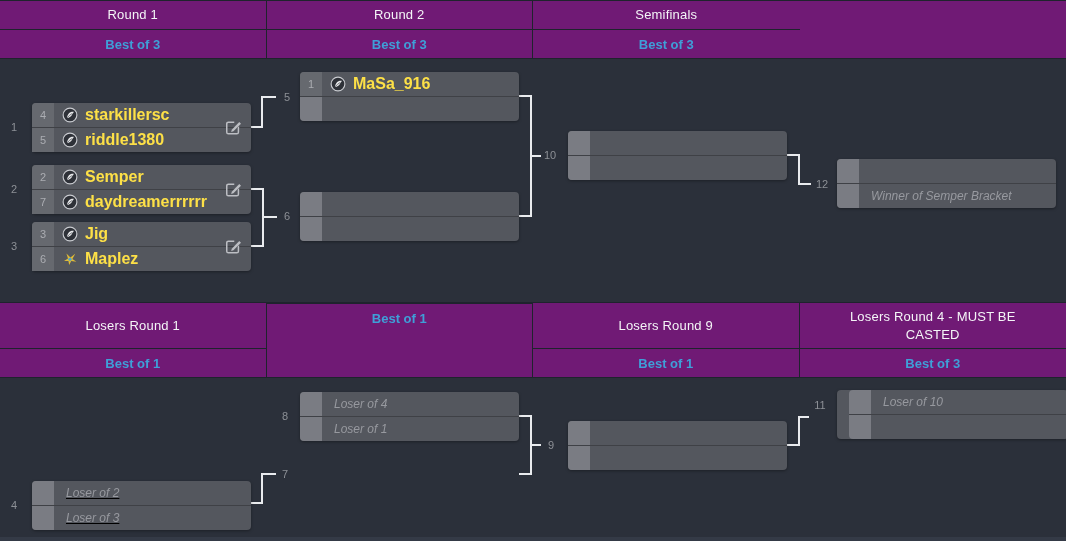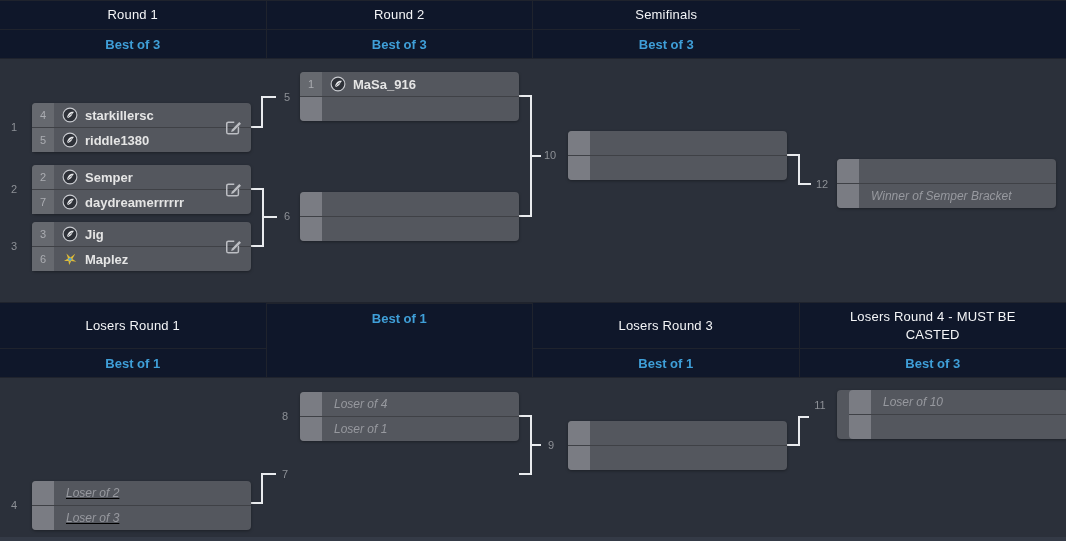--- a/index.html
+++ b/index.html
@@ -2,21 +2,21 @@
 <html><head>
 <meta charset="utf-8">
 <style>
   html,body{margin:0;padding:0;background:#2b303a;}
   .page{
     position:relative;width:1066px;height:541px;overflow:hidden;
     background:#2b303a;font-family:"Liberation Sans",sans-serif;
     -webkit-font-smoothing:antialiased;
   }
   
-  .header{position:absolute;left:0;width:1066px;display:grid;grid-template-columns:repeat(4,1fr);background:#0f172a;}
+  .header{position:absolute;left:0;width:1066px;display:grid;grid-template-columns:repeat(4,1fr);background:#701a75;}
   .header.upper{top:0;}
   .header.lower{top:302px;}
   .hcell{border-right:1px solid #1f232d;}
   .hcell:last-child{border-right:none;}
   .hcell .title{
     display:flex;align-items:center;justify-content:center;text-align:center;
     color:#f4f5f7;font-size:13px;letter-spacing:.2px;padding:0 28px;line-height:1.35;
   }
   .header.upper .title{height:28px;}
   .header.lower .title{height:45px;}
@@ -35,21 +35,21 @@
   .seed{
     width:22px;align-self:stretch;flex:none;background:#66696f;
     display:flex;align-items:center;justify-content:center;
     font-size:11px;color:#abadb2;
   }
   .slot:first-child .seed{border-radius:4px 0 0 0;}
   .slot:last-child .seed{border-radius:0 0 0 4px;}
   .slot.empty .seed,.slot.ph .seed{background:#7a7c83;}
   .avatar{width:16px;height:16px;margin-left:8px;flex:none;display:flex;}
   .avatar svg{width:16px;height:16px;}
-  .pname{margin-left:7px;color:#e5e5e5;font-size:13px;font-weight:600;white-space:nowrap;}
+  .pname{margin-left:7px;color:#fde047;font-size:16px;font-weight:600;white-space:nowrap;}
   .ph-text{margin-left:12px;color:#97999f;font-size:12px;font-style:italic;white-space:nowrap;}
   .edit{
     position:absolute;right:7px;top:50%;transform:translateY(-50%);
     width:22px;height:22px;padding:0;border:none;background:transparent;
     color:#bcbec3;cursor:pointer;display:flex;align-items:center;justify-content:center;
   }
   .edit svg{width:20px;height:20px;}
   
   .mlabel{
     position:absolute;transform:translate(-50%,-50%);
@@ -80,21 +80,21 @@
 
   <div class="header lower">
     <div class="hcell">
       <div class="title">Losers Round 1</div>
       <div class="bestof accent" style="color: rgb(63, 159, 216);">Best of 1</div>
     </div>
     <div class="hcell">
       <div class="bestof accent" style="color: rgb(63, 159, 216);">Best of 1</div>
     </div>
     <div class="hcell">
-      <div class="title">Losers Round 3</div>
+      <div class="title">Losers Round 9</div>
       <div class="bestof accent" style="color: rgb(63, 159, 216);">Best of 1</div>
     </div>
     <div class="hcell">
       <div class="title">Losers Round 4 - MUST BE CASTED</div>
       <div class="bestof accent" style="color: rgb(63, 159, 216);">Best of 3</div>
     </div>
   </div>
 
   <svg class="wires" width="1066" height="541">
       <path d="M251,127 L262,127 L262,97 L276,97" fill="none" stroke="#e9ebee" stroke-width="2"></path>

